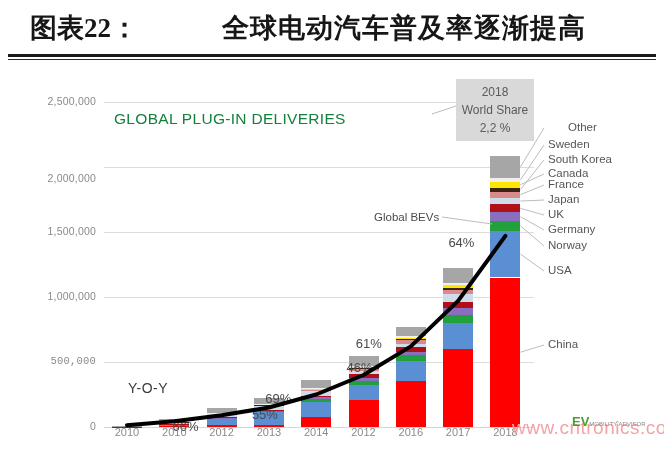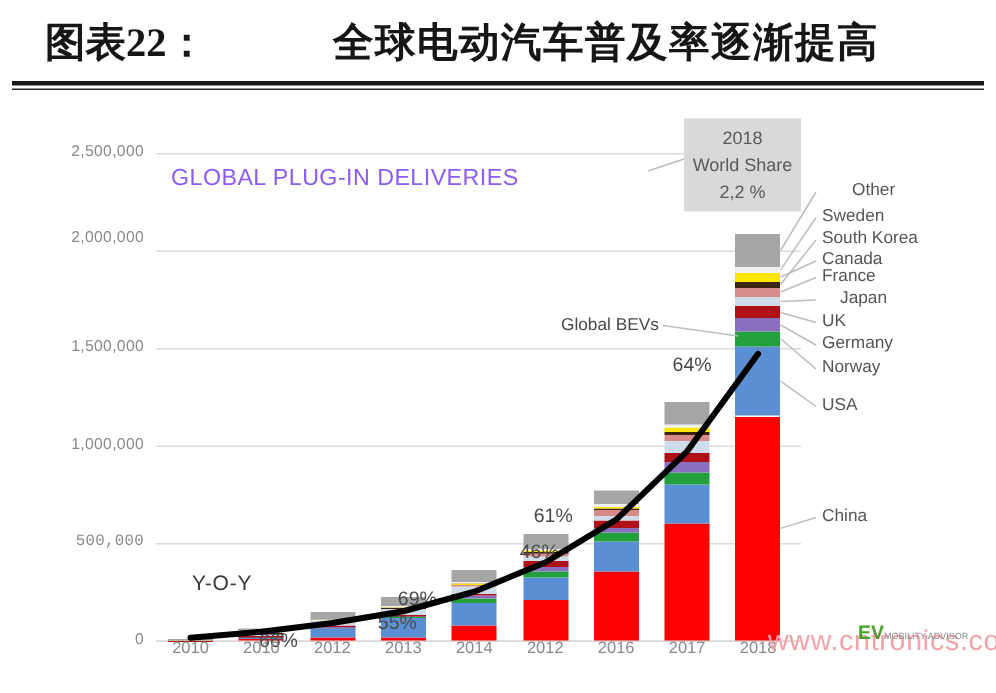--- a/index.html
+++ b/index.html
@@ -49,21 +49,21 @@
     position:absolute;top:360px;width:44px;text-align:center;
     font-size:11px;color:#8a8a8a;
   }
   #axisline{
     position:absolute;left:104px;top:361px;width:430px;height:1px;background:#d6d6d6;
   }
 
   
   #plot-title{
     position:absolute;left:114px;top:42px;
-    font-size:15.5px;color:#8b5cf6;line-height:21px;letter-spacing:.3px;
+    font-size:15.5px;color:#15803d;line-height:21px;letter-spacing:.3px;
     white-space:nowrap;
   }
   #plot-title .l2{ padding-left:18px; display:block;}
 
   
   .bar{position:absolute;width:30px;}
   .seg{position:absolute;left:0;width:30px;}
 
   
   .pct{
@@ -124,21 +124,21 @@
   <div id="gridlayer">
       <div class="gridline" style="top: 36px;"></div>
       <div class="gridline" style="top: 101px;"></div>
       <div class="gridline" style="top: 166px;"></div>
       <div class="gridline" style="top: 231px;"></div>
       <div class="gridline" style="top: 296px;"></div>
       <div class="gridline" style="top: 361px;"></div>
     </div>
   <div id="yticklayer">
       <div class="ytick" style="top: 29px;">2,500,000</div>
-      <div class="ytick" style="top: 86px;">2,000,000</div>
+      <div class="ytick" style="top: 106px;">2,000,000</div>
       <div class="ytick" style="top: 159px;">1,500,000</div>
       <div class="ytick" style="top: 224px;">1,000,000</div>
       <div class="ytick" style="top: 289px; font-family: Liberation Mono, monospace;">500,000</div>
       <div class="ytick" style="top: 354px;">0</div>
     </div>
   <div id="axisline"></div>
   <div id="barlayer">
       <div class="bar" style="left: 112px; top: 0px; height: 361px;">
         <div class="seg" style="top: 360.87px; height: 0.8px; background: rgb(255, 0, 0);"></div>
         <div class="seg" style="top: 360.714px; height: 0.8px; background: rgb(91, 143, 212);"></div>
@@ -285,21 +285,21 @@
     <div>World Share</div>
     <div>2,2 %</div>
   </div>
 
   <div id="leglayer">
       <div class="leg" style="left: 548px; top: 55px; margin-left: 20px;">Other</div>
       <div class="leg" style="left: 548px; top: 72px;">Sweden</div>
       <div class="leg" style="left: 548px; top: 87px;">South Korea</div>
       <div class="leg" style="left: 548px; top: 101px;">Canada</div>
       <div class="leg" style="left: 548px; top: 112px;">France</div>
-      <div class="leg" style="left: 560px; top: 127px;">Japan</div>
+      <div class="leg" style="left: 548px; top: 127px;">Japan</div>
       <div class="leg" style="left: 548px; top: 142px;">UK</div>
       <div class="leg" style="left: 548px; top: 157px;">Germany</div>
       <div class="leg" style="left: 548px; top: 173px;">Norway</div>
       <div class="leg" style="left: 548px; top: 198px;">USA</div>
       <div class="leg" style="left: 548px; top: 272px;">China</div>
     </div>
 
   <svg class="overlay">
     <g id="leaderlines">
         <line x1="520.4" y1="100.99999999999999" x2="544" y2="62" stroke="#bdbdbd" stroke-width="1"></line>

